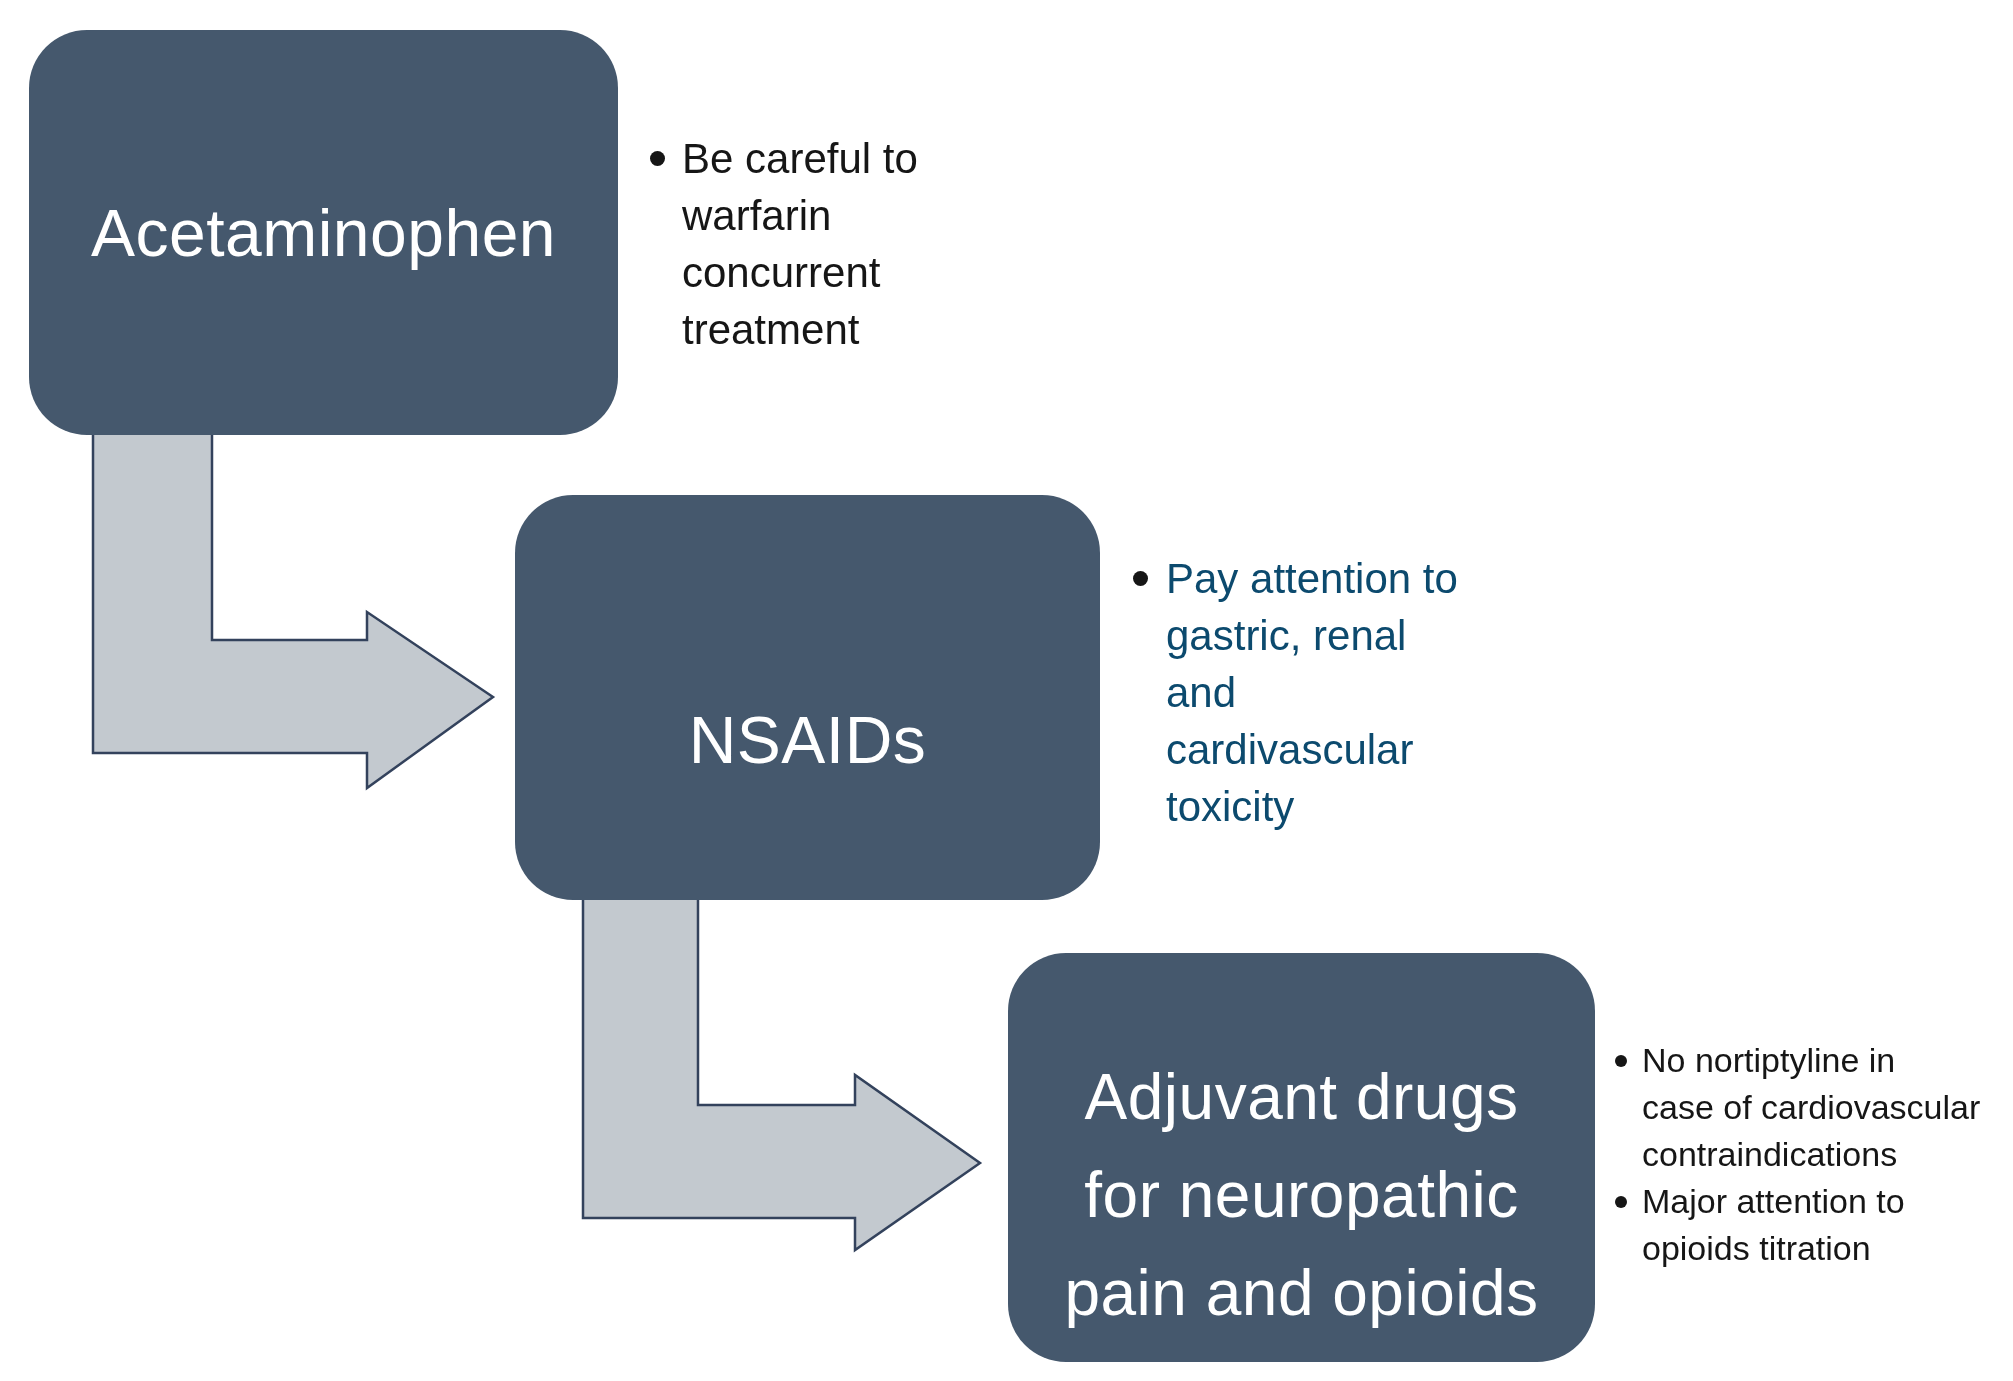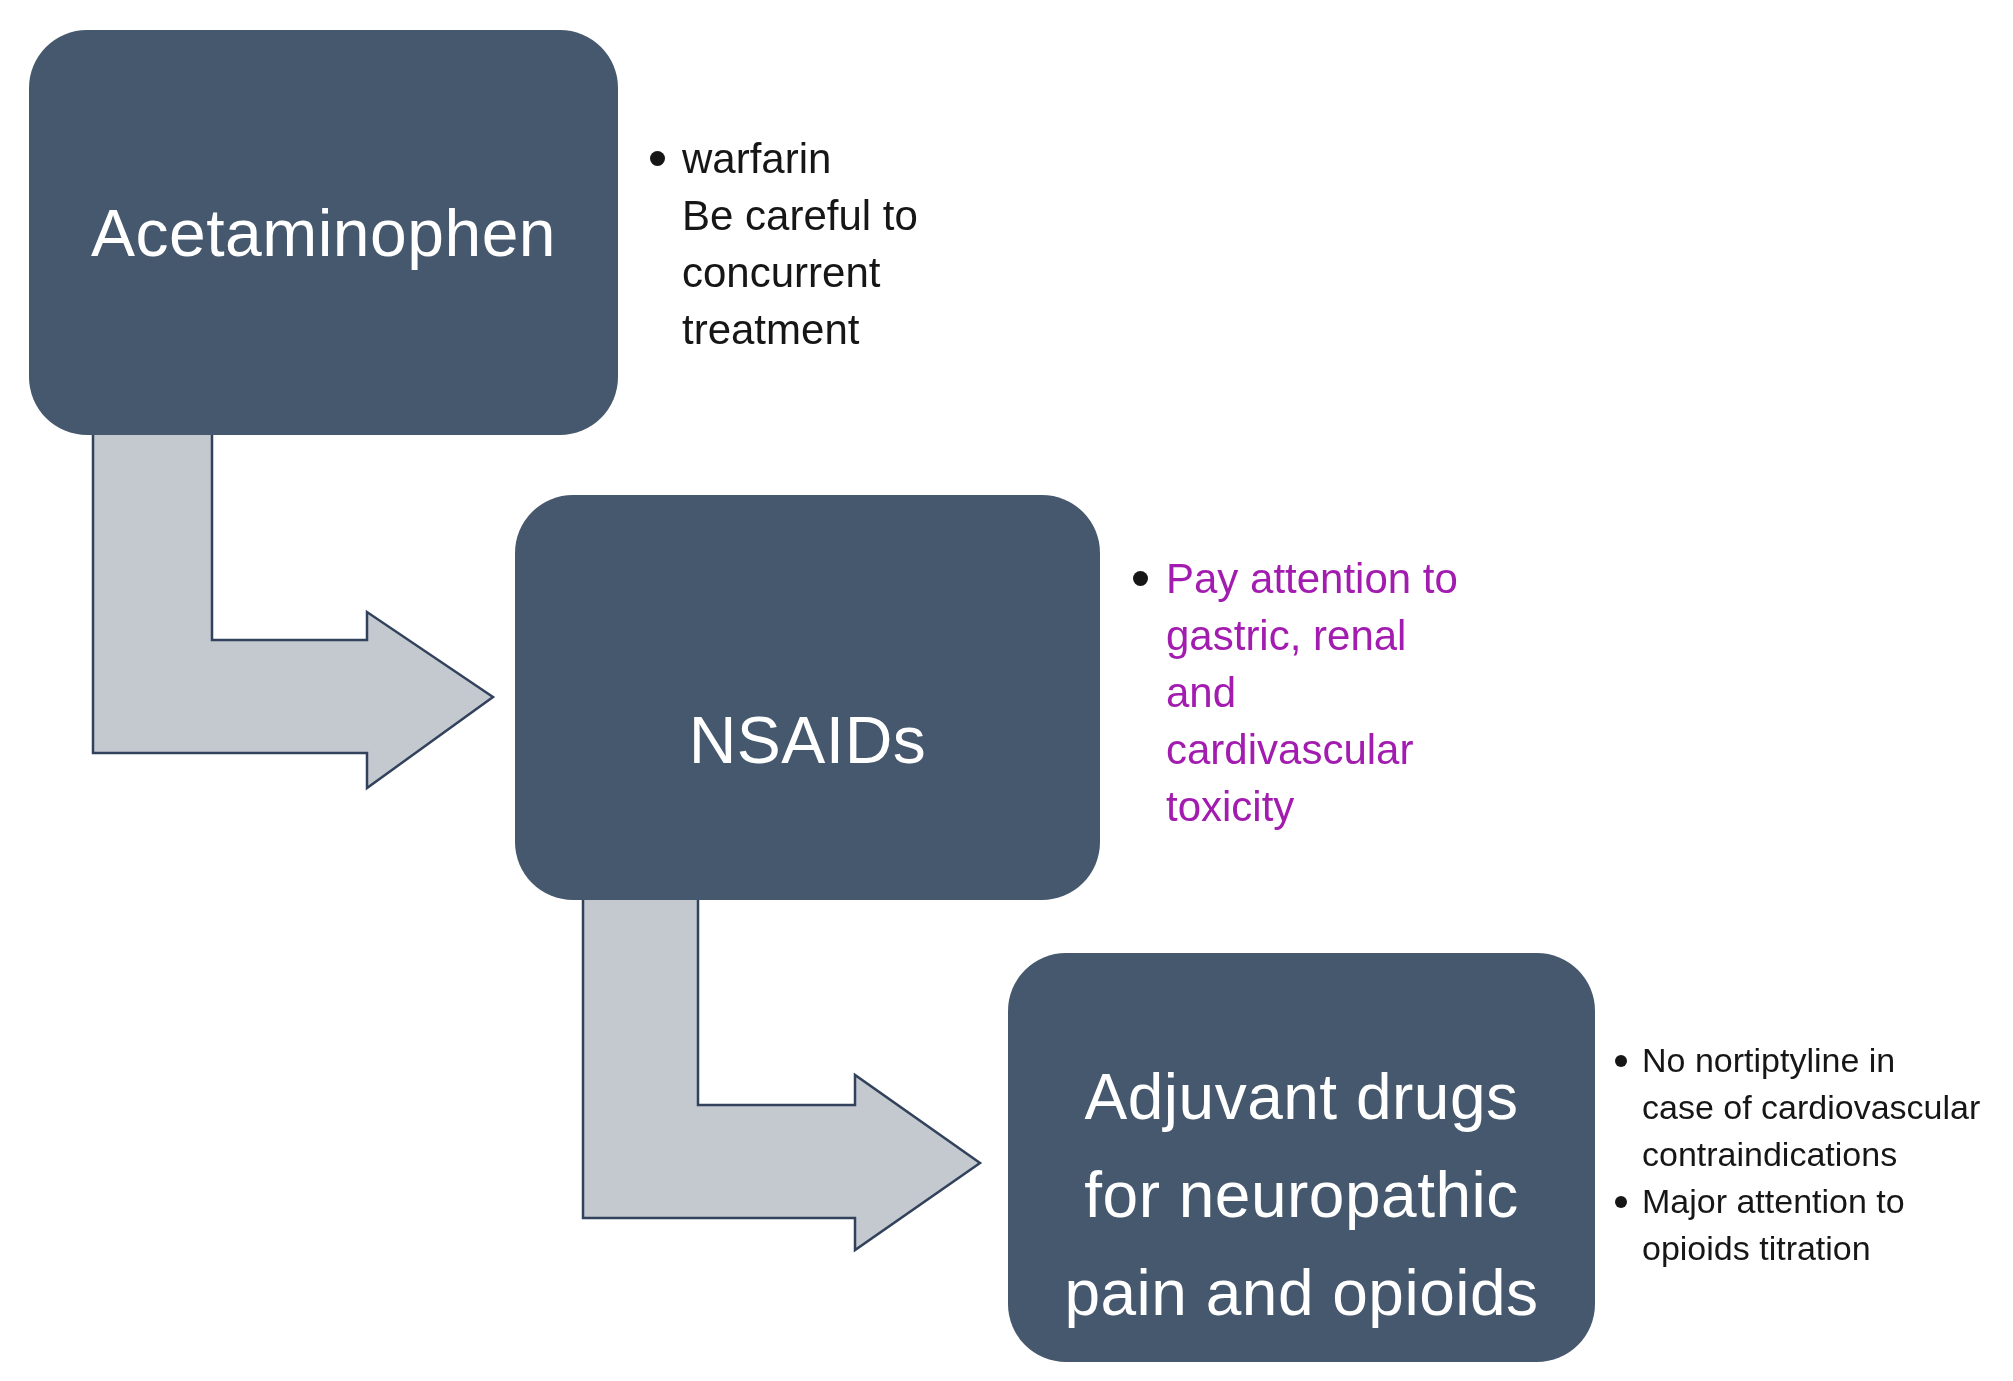--- a/index.html
+++ b/index.html
@@ -84,29 +84,29 @@
   <div class="step-box" id="box-3" style="background-color: rgb(69, 88, 109);">
     <span class="box-label-line">Adjuvant drugs</span>
     <span class="box-label-line">for neuropathic</span>
     <span class="box-label-line">pain and opioids</span>
   </div>
 
   <div class="note" id="note-1" style="color: rgb(22, 22, 22);">
     <div class="note-item">
       <span class="note-dot" style="background-color: rgb(22, 22, 22);"></span>
       <span class="note-lines">
+        <span class="note-line">Be careful to</span>
         <span class="note-line">warfarin</span>
-        <span class="note-line">Be careful to</span>
         <span class="note-line">concurrent</span>
         <span class="note-line">treatment</span>
       </span>
     </div>
   </div>
 
-  <div class="note" id="note-2" style="color: #a21caf;">
+  <div class="note" id="note-2" style="color: #0c4a6e;">
     <div class="note-item">
       <span class="note-dot" style="background-color: rgb(22, 22, 22);"></span>
       <span class="note-lines">
         <span class="note-line">Pay attention to</span>
         <span class="note-line">gastric, renal</span>
         <span class="note-line">and</span>
         <span class="note-line">cardivascular</span>
         <span class="note-line">toxicity</span>
       </span>
     </div>

